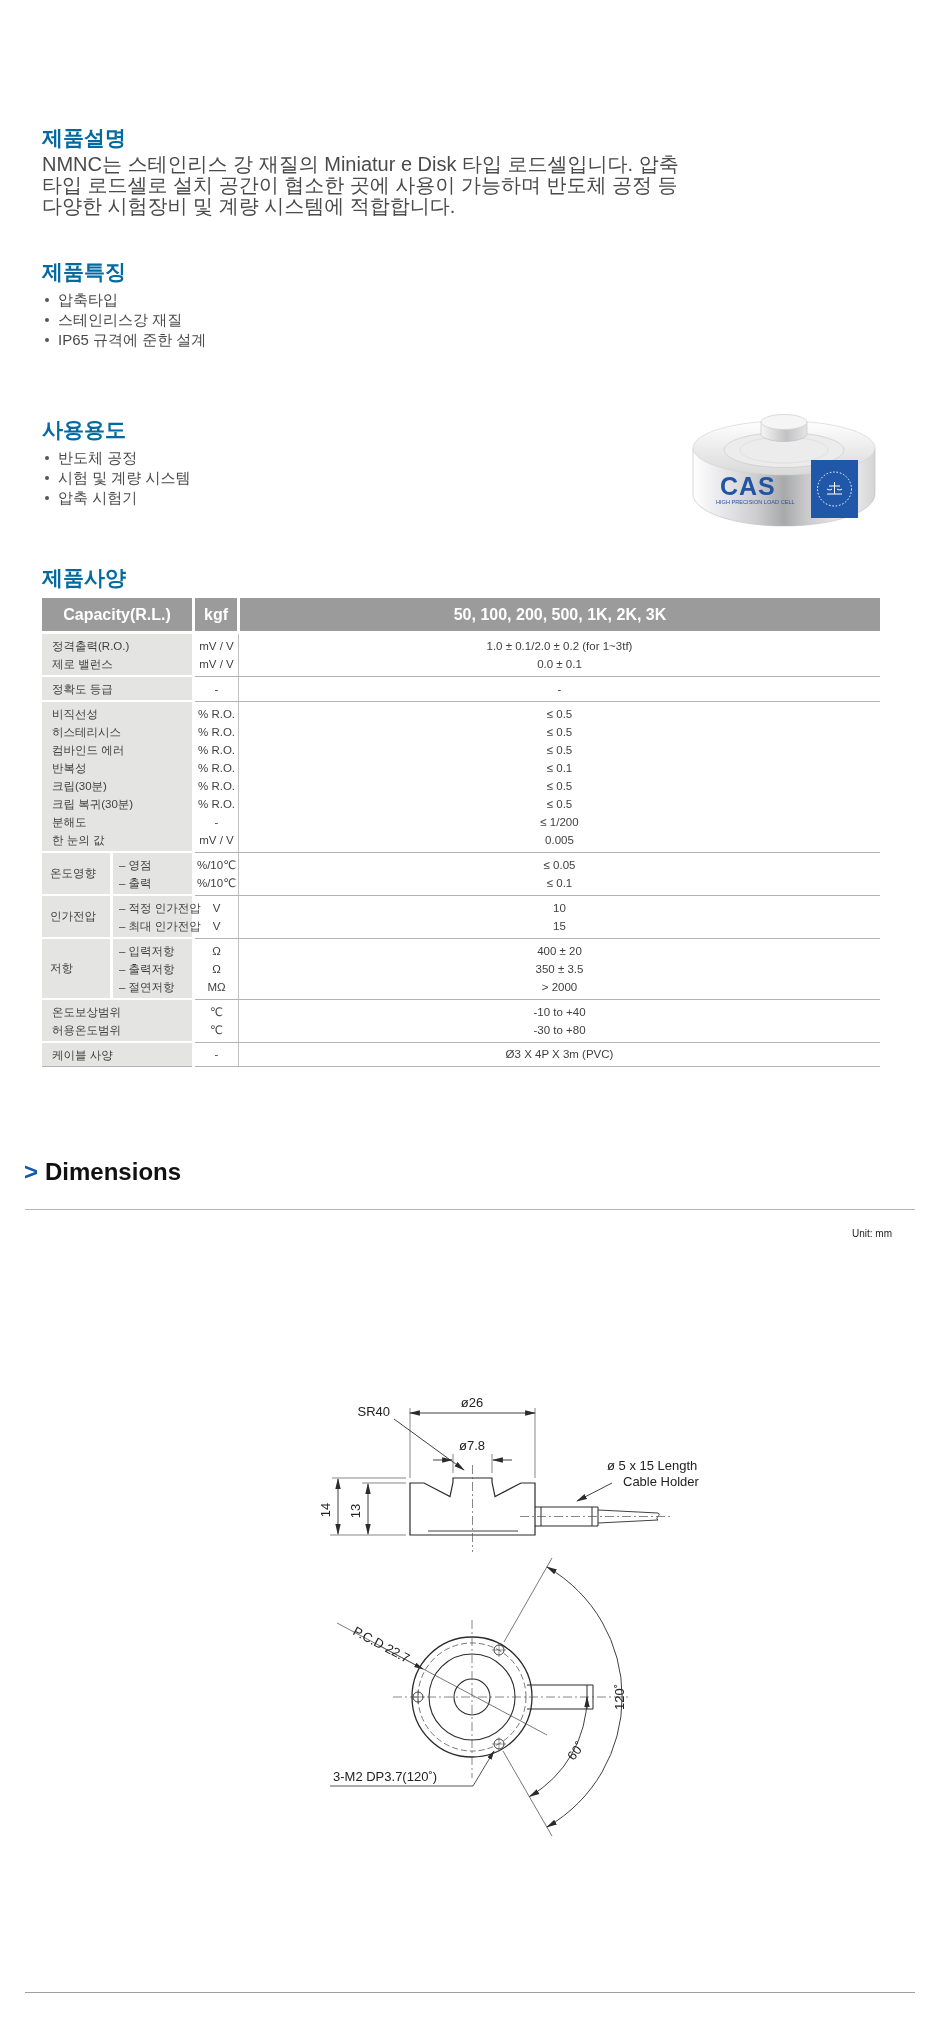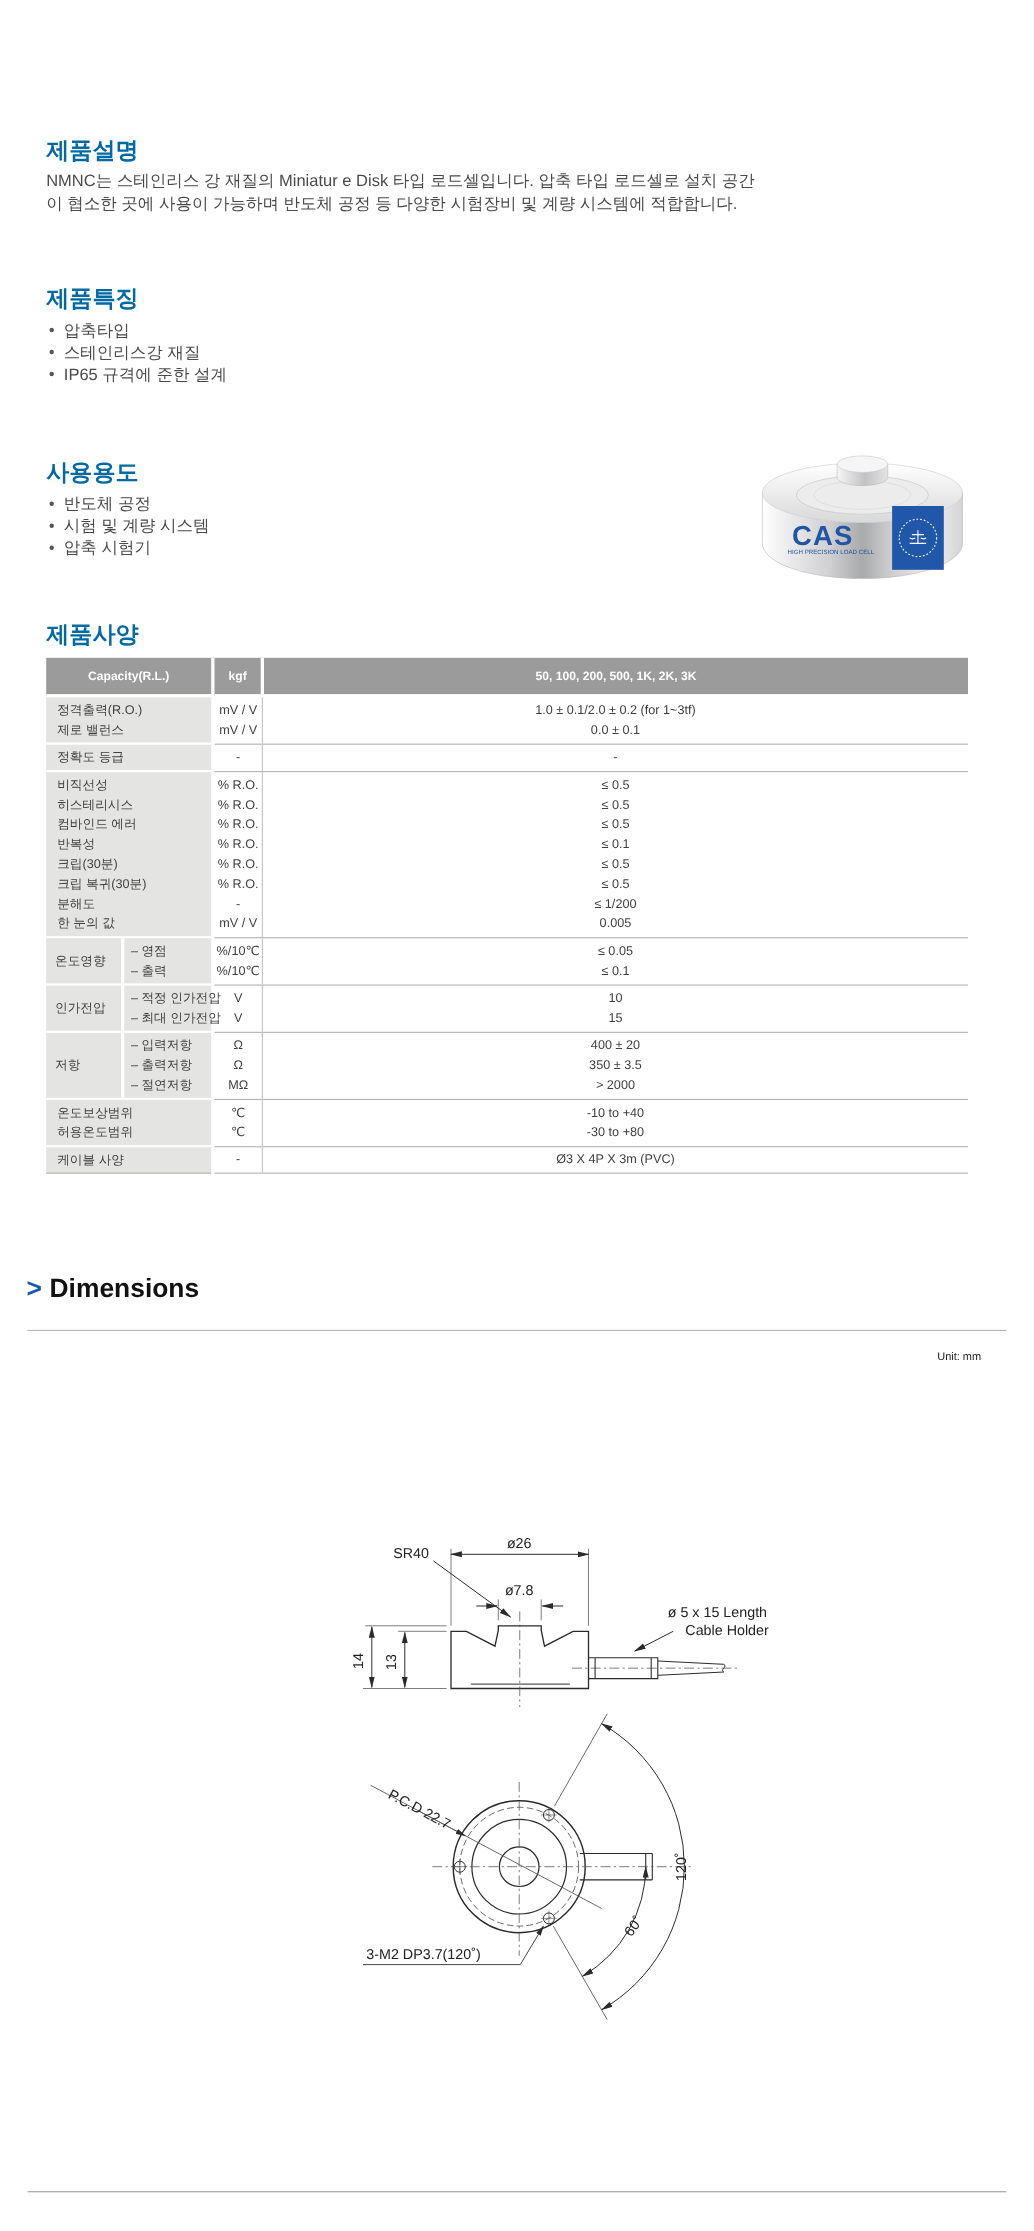--- a/index.html
+++ b/index.html
@@ -10,30 +10,30 @@
   .band{position:absolute;left:0;top:0;width:940px;height:70px;background:#e4e4e2;}
   .band .title{position:absolute;left:42px;top:0;height:70px;display:flex;align-items:center;
                color:#3b3a38;font-size:27px;letter-spacing:-0.5px;white-space:nowrap;}
   .band .b{font-weight:bold;}
   .band .sep{font-weight:400;font-size:23px;margin:0 9px;position:relative;top:-1px;color:#4a4946;}
   .band .r{font-weight:400;margin-left:7px;}
 
   
   .h2{position:absolute;left:42px;font-size:21px;font-weight:bold;color:#0369a1;line-height:24px;}
 
-  .para{position:absolute;left:42px;width:650px;font-size:15px;line-height:21px;color:#4a4a4a;}
+  .para{position:absolute;left:42px;width:650px;font-size:20px;line-height:21px;color:#4a4a4a;}
 
   ul.blist{position:absolute;left:42px;margin:0;padding:0;list-style:none;}
   ul.blist li{display:flex;align-items:center;height:20px;font-size:15px;color:#4a4a4a;white-space:nowrap;}
   ul.blist .dot{width:4px;height:4px;border-radius:50%;background:#555;margin:0 9px 0 3px;flex:0 0 auto;}
 
   
   .spec-wrap{position:absolute;left:42px;top:598px;width:838px;}
   table.spec{border-collapse:collapse;width:838px;font-size:11.5px;color:#3f3f3f;table-layout:fixed;}
-  table.spec thead th{background:#9b9b9b;color:#ffffff;font-weight:bold;height:33px;font-size:11px;padding:0;}
+  table.spec thead th{background:#9b9b9b;color:#ffffff;font-weight:bold;height:33px;font-size:16px;padding:0;}
   table.spec thead th+th{border-left:3px solid #ffffff;}
   table.spec thead th.hc1{width:150px;}
   table.spec thead th.hc2{width:42px;}
   table.spec thead th{border-bottom:3px solid #ffffff;}
   table.spec tbody th.lbl{background:#e4e4e3;text-align:left;font-weight:normal;
       border-right:3px solid #ffffff;border-bottom:2px solid #ffffff;vertical-align:middle;padding:2.5px 0 2.5px 10px;}
   table.spec tbody th.lbl.grp-cell{padding:0;}
   table.spec tbody th.lbl .line,table.spec tbody td .line{line-height:18px;white-space:nowrap;}
   table.spec tbody td{text-align:center;border-bottom:1px solid #b2b2b2;padding:2.5px 0;vertical-align:middle;}
   table.spec tbody td.val{border-left:1px solid #c0c0c0;}

